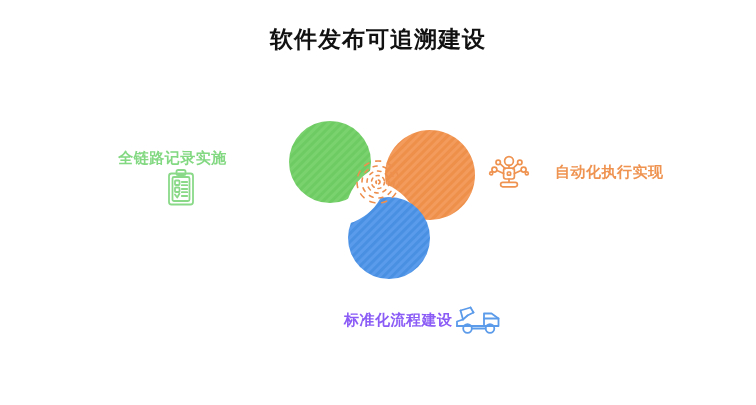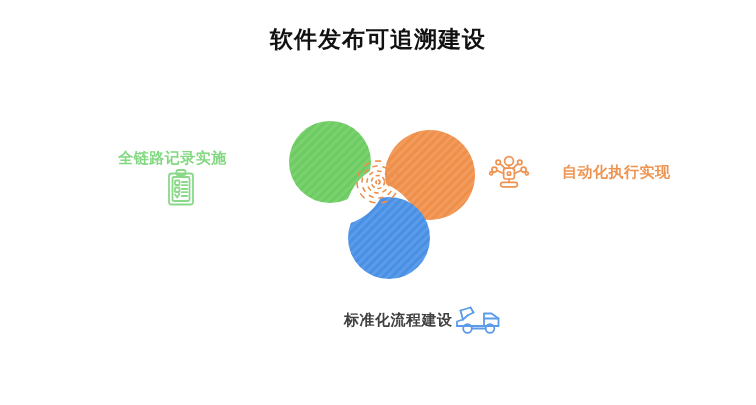--- a/index.html
+++ b/index.html
@@ -74,29 +74,29 @@
     color: #83d882;
     margin-right: 16px;
   }
   #label-right {
     left: 487px;
     top: 152px;
     justify-content: flex-start;
   }
   #label-right .label-text {
     color: #ef9351;
-    margin-left: 31px;
+    margin-left: 24px;
   }
   #label-bottom {
     left: 344px;
     top: 300px;
     justify-content: flex-start;
   }
   #label-bottom .label-text {
-    color: #404040;
+    color: #8b5cf6;
   }
 </style>
 </head>
 <body>
 
 <div id="infographic-card">
 
   <div id="page-title">软件发布可追溯建设</div>
 
   <div id="pinwheel">

